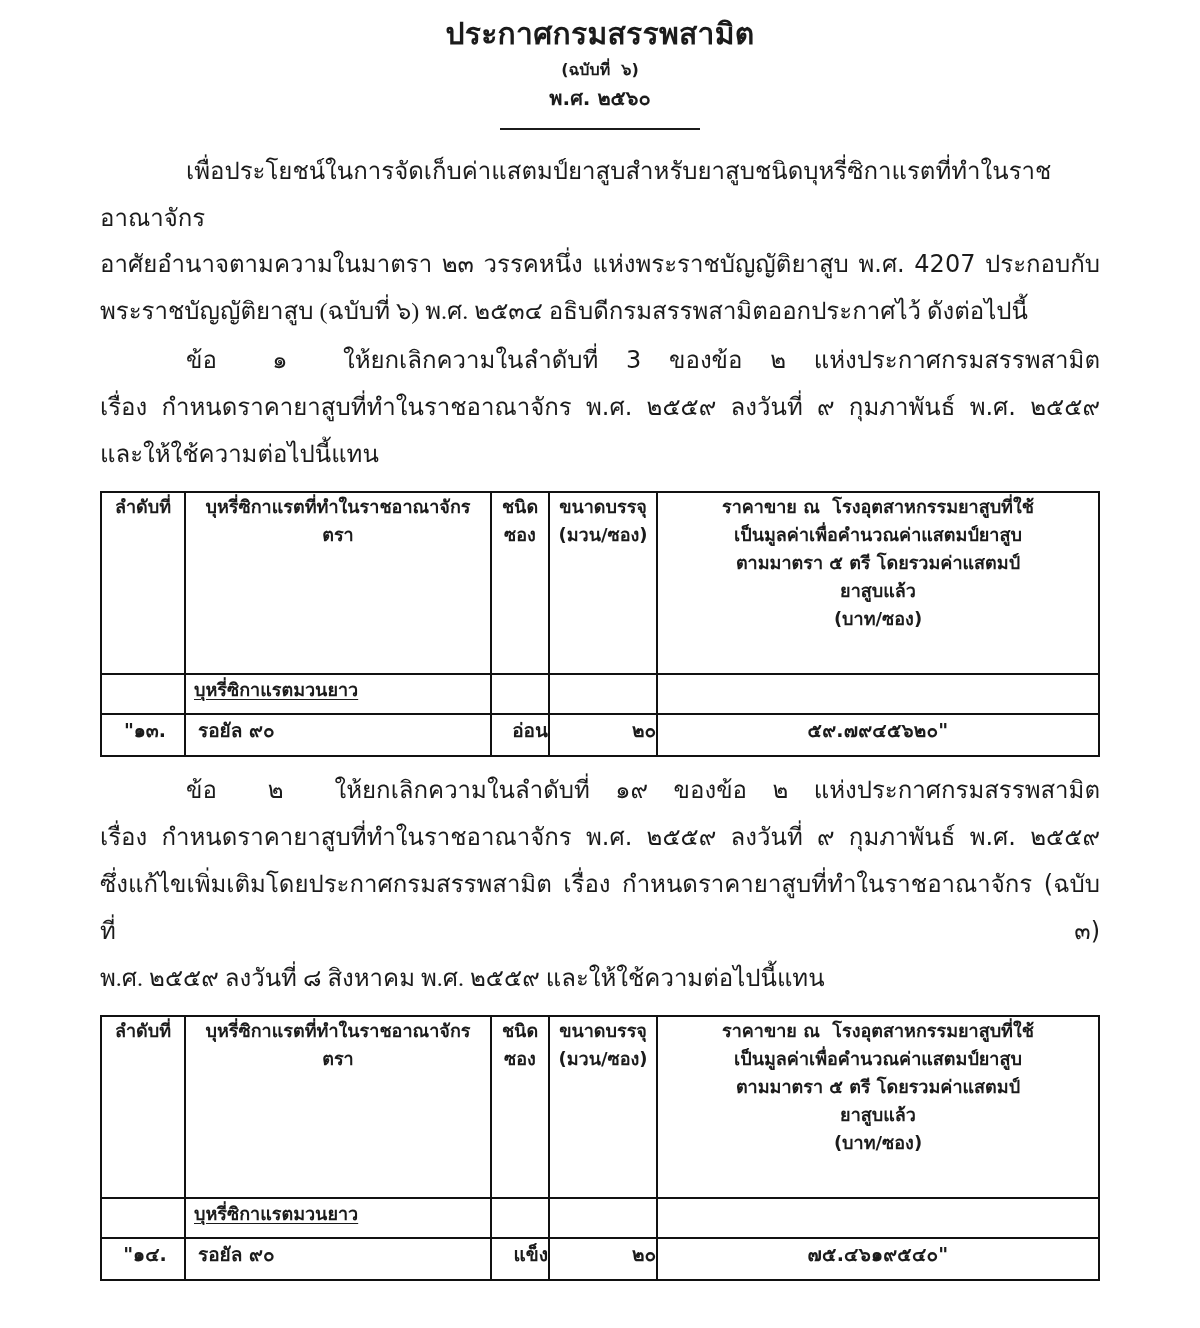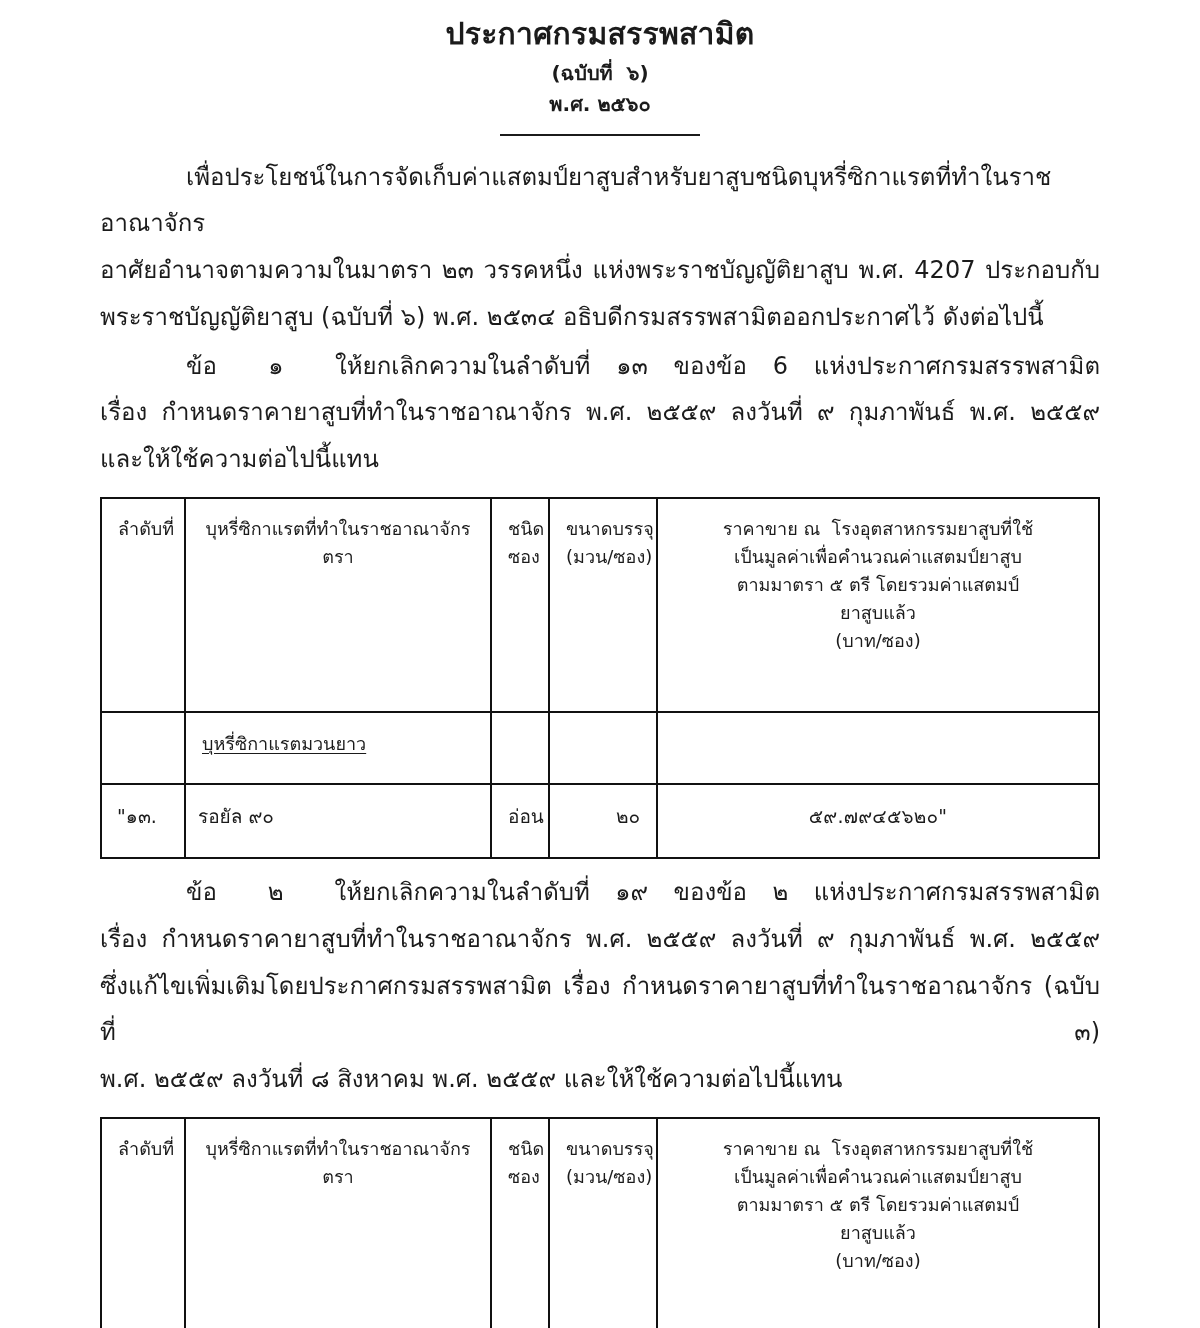--- a/index.html
+++ b/index.html
@@ -36,21 +36,21 @@
     margin: 6px 0 4px 0;
   }
   .doc-subject {
     font-size: 22px;
     font-weight: bold;
     line-height: 1.4;
     margin: 2px 0 2px 0;
     white-space: pre;
   }
   .doc-edition {
-    font-size: 20px;
+    font-size: 16px;
     font-weight: bold;
     line-height: 1.4;
     margin: 2px 0;
     white-space: pre;
   }
   .doc-year {
     font-size: 20px;
     font-weight: bold;
     line-height: 1.4;
     margin: 3px 0 0 0;
@@ -78,42 +78,43 @@
     display: block;
     white-space: pre-wrap;
   }
   .para .ln.justify {
     text-align: justify;
     text-align-last: justify;
   }
   .para .ln.last {
     text-align: left;
     text-align-last: left;
+    font-family: Liberation Serif, serif;
   }
   .para.indent .ln:first-child {
     text-indent: 86px;
   }
   .block-gap {
     height: 10px;
   }
 
   
   table.price-table {
     width: 100%;
     border-collapse: collapse;
     table-layout: fixed;
     margin: 14px 0 0 0;
     background: #fff;
   }
   table.price-table td,
   table.price-table th {
     border: 2px solid #111111;
-    padding: 16px;
+    padding: 0;
     vertical-align: top;
-    font-weight: normal;
+    font-weight: bold;
   }
   .col-no    { width: 84px; }
   .col-brand { width: 306px; }
   .col-type  { width: 58px; }
   .col-size  { width: 108px; }
   .col-price { width: auto; }
 
   th.hcell {
     font-size: 18px;
     line-height: 1.55;
@@ -129,20 +130,21 @@
 
   td.subhead-cell {
     height: 38px;
     padding: 4px 0 4px 8px;
     font-size: 18px;
     vertical-align: middle;
   }
   td.subhead-cell .u {
     text-decoration: underline;
     text-underline-offset: 3px;
+    margin-left: 8px;
   }
   td.blank-cell {
     height: 38px;
   }
 
   td.dcell {
     font-size: 19px;
     height: 40px;
     vertical-align: middle;
     padding: 3px 6px;
@@ -167,21 +169,21 @@
     <div class="rule"></div>
   </div>
 
   <div class="para indent">
     <span class="ln justify">เพื่อประโยชน์ในการจัดเก็บค่าแสตมป์ยาสูบสำหรับยาสูบชนิดบุหรี่ซิกาแรตที่ทำในราชอาณาจักร</span>
     <span class="ln justify">อาศัยอำนาจตามความในมาตรา ๒๓ วรรคหนึ่ง แห่งพระราชบัญญัติยาสูบ พ.ศ. 4207 ประกอบกับ</span>
     <span class="ln last">พระราชบัญญัติยาสูบ (ฉบับที่ ๖) พ.ศ. ๒๕๓๔ อธิบดีกรมสรรพสามิตออกประกาศไว้ ดังต่อไปนี้</span>
   </div>
 
   <div class="para indent">
-    <span class="ln justify">ข้อ  ๑  ให้ยกเลิกความในลำดับที่ ๑๓ ของข้อ 6 แห่งประกาศกรมสรรพสามิต</span>
+    <span class="ln justify">ข้อ  ๑  ให้ยกเลิกความในลำดับที่ 3 ของข้อ ๒ แห่งประกาศกรมสรรพสามิต</span>
     <span class="ln justify">เรื่อง กำหนดราคายาสูบที่ทำในราชอาณาจักร พ.ศ. ๒๕๕๙ ลงวันที่ ๙ กุมภาพันธ์ พ.ศ. ๒๕๕๙</span>
     <span class="ln last">และให้ใช้ความต่อไปนี้แทน</span>
   </div>
 
   <table class="price-table">
     <colgroup>
       <col class="col-no">
         <col class="col-brand">
         <col class="col-type">
         <col class="col-size">

